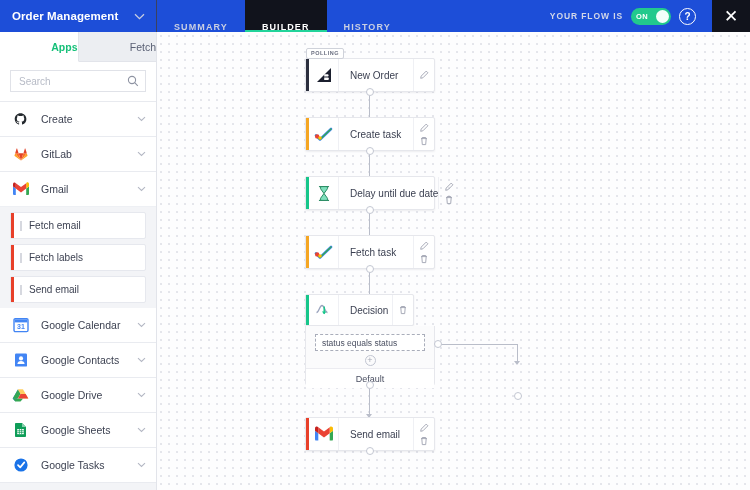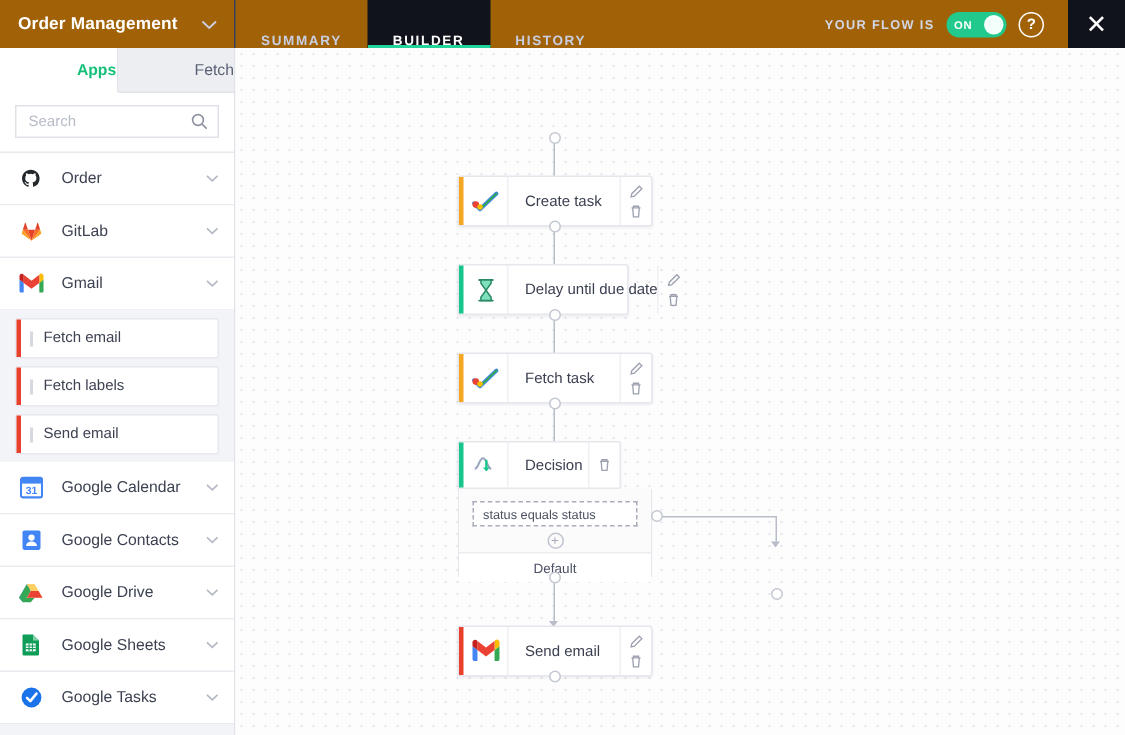--- a/index.html
+++ b/index.html
@@ -6,21 +6,21 @@
   html, body {
     width: 750px; height: 490px;
     font-family: "Liberation Sans", sans-serif;
     background: #fff; overflow: hidden;
   }
   #app { position: relative; width: 750px; height: 490px; }
 
   
   .topbar {
     position: absolute; top: 0; left: 0; width: 750px; height: 32px;
-    background: #a16207; display: flex; align-items: stretch;
+    background: #1d4ed8; display: flex; align-items: stretch;
   }
   .flow-title-wrap {
     width: 157px; display: flex; align-items: center; justify-content: space-between;
     padding: 0 11px 0 12px; border-right: 1px solid #3a4160;
   }
   .flow-title {
     color: #ffffff; font-size: 11.5px; font-weight: bold; letter-spacing: .1px;
     white-space: nowrap;
   }
   .chev-down-white { color: #c8cde0; font-size: 9px; line-height: 1; }
@@ -265,21 +265,21 @@
 
     <div class="app-list">
 
       <div class="app-row">
         <span class="app-ico">
           <svg class="svg-ico" width="17" height="17" viewBox="0 0 17 17">
             <rect width="17" height="17" fill="#fff"></rect>
             <path d="M8.5 2.2c-3.2 0-5.8 2.6-5.8 5.8 0 2.6 1.7 4.8 4 5.5.3.06.4-.13.4-.28v-1c-1.6.35-2-.78-2-.78-.27-.68-.66-.86-.66-.86-.54-.37.04-.36.04-.36.6.04.9.62.9.62.53.9 1.4.64 1.73.49.05-.38.2-.64.37-.79-1.3-.15-2.66-.65-2.66-2.9 0-.64.23-1.16.6-1.57-.06-.15-.26-.75.06-1.56 0 0 .5-.16 1.6.6a5.6 5.6 0 0 1 2.92 0c1.1-.76 1.6-.6 1.6-.6.32.81.12 1.41.06 1.56.37.41.6.93.6 1.57 0 2.26-1.37 2.75-2.67 2.9.21.18.4.54.4 1.09v1.61c0 .15.1.34.4.28a5.81 5.81 0 0 0 4-5.5c0-3.2-2.6-5.8-5.8-5.8z" fill="#24292e"></path>
           </svg>
         </span>
-        <span class="app-label">Order</span>
+        <span class="app-label">Create</span>
         <span class="app-chev">
           <svg class="svg-ico" width="9" height="6" viewBox="0 0 9 6">
               <path d="M1 1.2L4.5 4.5 8 1.2" fill="none" stroke="#b4b8c4" stroke-width="1.1"></path>
             </svg>
         </span>
       </div>
 
       <div class="app-row">
         <span class="app-ico">
           <svg class="svg-ico" width="16" height="16" viewBox="0 0 16 16">
@@ -432,20 +432,38 @@
     <div class="connector" style="left:212px; top:237px; width:1px; height:36px;"></div>
     <div class="arrow-head" style="left:209px; top:269px;"></div>
 
     <div class="connector" style="left:212px; top:353px; width:1px; height:33px;"></div>
     <div class="arrow-head" style="left:209px; top:382px;"></div>
 
     <div class="connector" style="left:281px; top:312px; width:80px; height:1px;"></div>
     <div class="connector" style="left:360px; top:312px; width:1px; height:20px;"></div>
     <div class="arrow-head" style="left:357px; top:329px;"></div>
 
+    <div class="node" style="left:148px; top:26px; width:130px; height:34px;">
+      <span class="polling-badge">POLLING</span>
+      <div class="node-accent" style="background:#2b2f3e;"></div>
+      <div class="node-icon-cell">
+        <svg class="svg-ico" width="18" height="18" viewBox="0 0 18 18">
+          <path d="M2 16L16 2v14z" fill="#1b1f2e"></path>
+          <path d="M9.2 8.2h3.1c.8 0 1.3.5 1.3 1.2s-.5 1.2-1.3 1.2H9.2zm0 3.3h3.3c.85 0 1.4.5 1.4 1.25s-.55 1.25-1.4 1.25H9.2z" fill="#fff"></path>
+        </svg>
+      </div>
+      <div class="node-title">New Order</div>
+      <div class="node-actions">
+        <span class="act-ico">
+          <svg class="svg-ico" width="10" height="10" viewBox="0 0 10 10">
+              <path d="M7.2 1.1l1.7 1.7-5 5-2.2.5.5-2.2z" fill="none" stroke="#9ea2b0" stroke-width=".9"></path>
+            </svg>
+        </span>
+      </div>
+    </div>
     <div class="port" style="left:209px; top:56px;"></div>
 
     <div class="node" style="left:148px; top:85px; width:130px; height:34px;">
       <div class="node-accent" style="background:#f5a623;"></div>
       <div class="node-icon-cell">
         <svg class="svg-ico" width="19" height="16" viewBox="0 0 19 16">
           <path d="M2 9.5l4 4L17 3" fill="none" stroke="#4285f4" stroke-width="2.6" stroke-linecap="round" stroke-linejoin="round"></path>
           <path d="M2 9.5l4 4L17 3" fill="none" stroke="#34a853" stroke-width="1.4" stroke-linecap="round" stroke-linejoin="round"></path>
           <circle cx="3.2" cy="10.4" r="2.2" fill="#ea4335"></circle>
           <circle cx="6" cy="12" r="1.8" fill="#fbbc04"></circle>
@@ -460,21 +478,21 @@
         </span>
         <span class="act-ico">
           <svg class="svg-ico" width="10" height="10" viewBox="0 0 10 10">
               <path d="M2 2.6h6M3.3 2.6V1.5h3.4v1.1M2.8 2.6l.5 6h3.4l.5-6" fill="none" stroke="#9ea2b0" stroke-width=".9"></path>
             </svg>
         </span>
       </div>
     </div>
     <div class="port" style="left:209px; top:115px;"></div>
 
-    <div class="node" style="left:148px; top:144px; width:114px; height:34px;">
+    <div class="node" style="left:148px; top:144px; width:130px; height:34px;">
       <div class="node-accent" style="background:#17c68a;"></div>
       <div class="node-icon-cell">
         <svg class="svg-ico" width="14" height="17" viewBox="0 0 14 17">
           <path d="M2.5 1.6h9M2.5 15.4h9" stroke="#2b8a63" stroke-width="1.3" stroke-linecap="round"></path>
           <path d="M3.6 1.6h6.8v2.2L7 8.5l3.4 4.7v2.2H3.6v-2.2L7 8.5 3.6 3.8z" fill="#7fe0bd" stroke="#2b8a63" stroke-width="1"></path>
         </svg>
       </div>
       <div class="node-title">Delay until due date</div>
       <div class="node-actions">
         <span class="act-ico">

